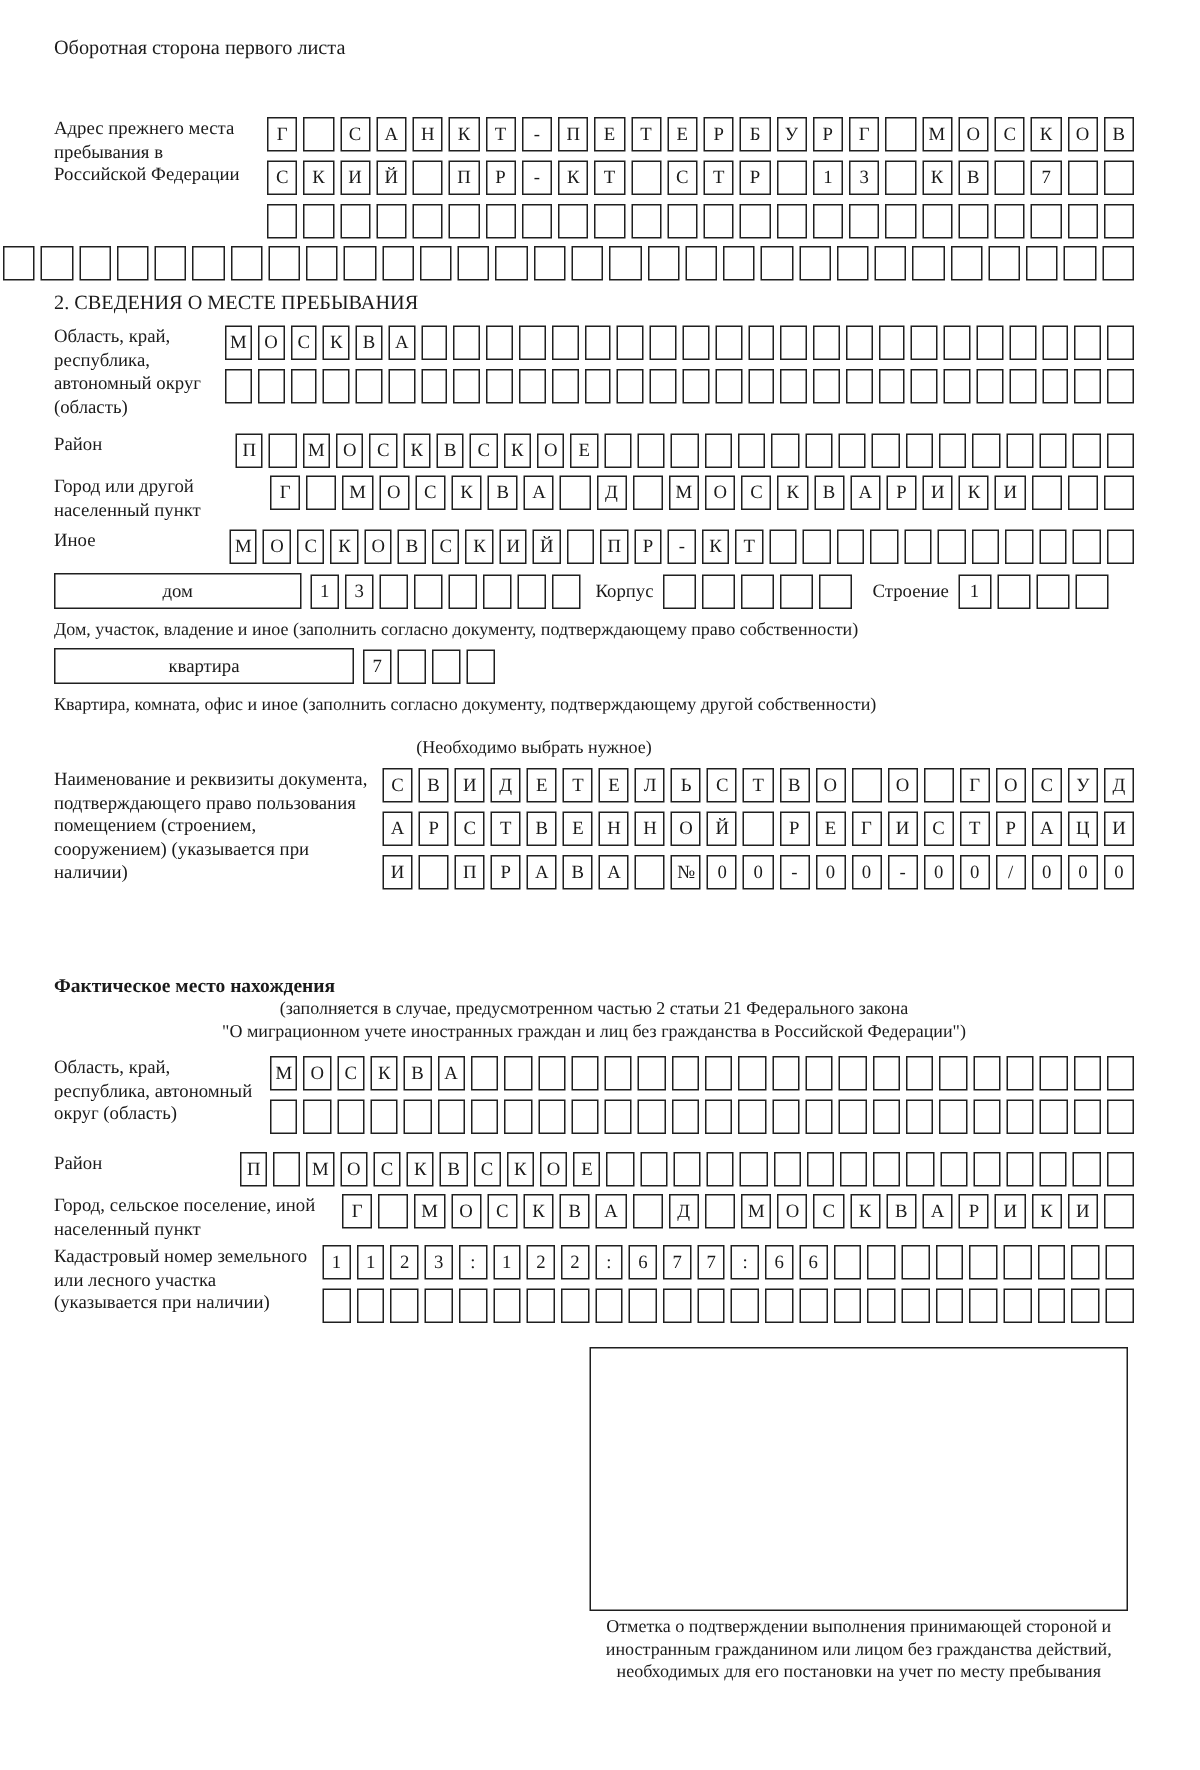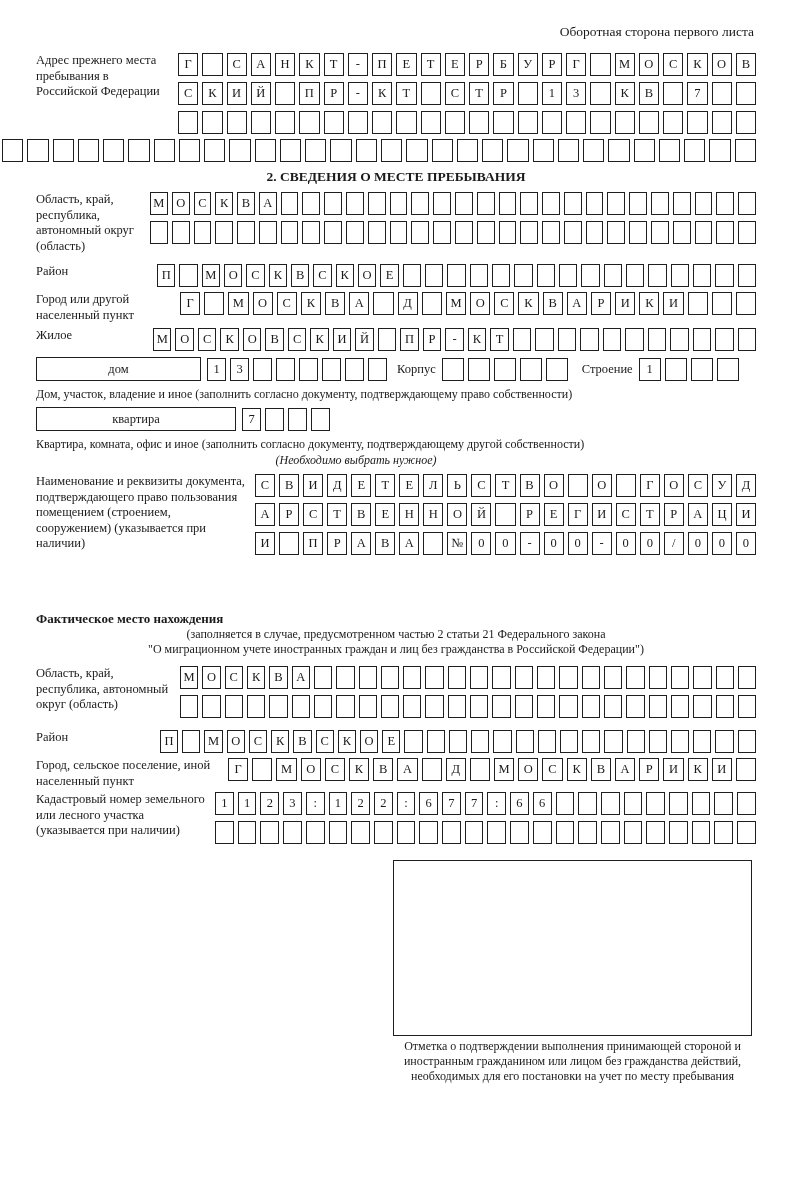--- a/index.html
+++ b/index.html
@@ -4,21 +4,21 @@
 <style>
   * { margin:0; padding:0; box-sizing:border-box; }
   html,body { background:#ffffff; }
   body {
     width:800px; height:1180px;
     font-family:"Liberation Serif","DejaVu Serif",serif;
     color:#1a1a1a;
   }
   .page { width:800px; height:1180px; padding:24px 44px 0 36px; overflow:hidden; }
 
-  .hdr { text-align:right; font-size:13.5px; height:16px; margin-bottom:13px; padding-right:2px; }
+  .hdr { font-size:13.5px; height:16px; margin-bottom:38px; padding-right:2px; }
 
   .frow { display:flex; align-items:flex-start; width:720px; }
   .flabel { font-size:12.5px; line-height:15.5px; padding-right:8px; }
   .w142 { width:142px; } .w114 { width:114px; } .w121 { width:121px; }
   .w144 { width:144px; } .w117 { width:117px; } .w219 { width:219px; }
   .w124 { width:124px; } .w192 { width:192px; } .w179 { width:179px; }
 
   .rows { flex:1; display:flex; flex-direction:column; gap:6px; }
   .cells { display:flex; gap:4px; flex:1; }
   .cell {
@@ -27,39 +27,39 @@
     font-size:12.5px; line-height:1;
   }
   .cells.fixed { flex:none; }
   .cells.fixed .cell { flex:none; width:19px; }
   .cells.fixed.wk .cell { width:22px; }
 
   .fullrow { width:754px; margin-left:-34px; margin-top:5px; }
 
   .caption { font-size:12px; line-height:14px; margin-top:4px; }
   .center { text-align:center; }
-  .sec-title { text-align:center; font-weight:bold; font-size:13.5px; line-height:17px; margin-top:6px; }
+  .sec-title { font-weight:normal; font-size:13.5px; line-height:17px; margin-top:6px; }
 
   .mt5{margin-top:5px;} .mt6{margin-top:6px;} .mt10{margin-top:10px;}
 
   .hrow { display:flex; align-items:center; width:720px; margin-top:6px; gap:6px; }
   .labelbox {
     height:24px; border:1.5px solid #1f1f1f; display:flex; align-items:center;
     justify-content:center; font-size:12.5px;
   }
   .wb165 { width:165px; } .wb200 { width:200px; }
   .inline-label { font-size:12.5px; white-space:nowrap; }
   .ml4{margin-left:4px;} .ml8{margin-left:8px;}
 
   .crow { display:flex; align-items:center; width:720px; margin-top:5px; font-size:12.5px; }
   .chk {
     width:17px; height:17px; border:1.5px solid #1f1f1f; flex:none;
     display:flex; align-items:center; justify-content:center; font-size:12px;
   }
-  .choice-caption { margin-top:2px; margin-left:150px; width:340px; text-align:center;font-style:italic; }
+  .choice-caption { margin-top:15px; margin-left:150px; width:340px; text-align:center; }
 
   .doc-block { margin-top:7px; min-height:93px; }
   .sec3-title { text-align:left; font-weight:bold; font-size:13px; line-height:16px; margin-top:44px; }
   .sec3-cap { text-align:center; font-size:12px; line-height:15px; }
   .sec3-cap:first-of-type { margin-top:24px; }
 
   .region-block { margin-top:9px; min-height:62px; }
   .stampbox { margin-left:357px; margin-top:6px; width:359px; height:176px; border:1.5px solid #1f1f1f; }
   .stamp-caption { margin-left:357px; margin-top:3px; width:359px; text-align:center; font-size:12px; line-height:15px; }
 </style>
@@ -311,21 +311,21 @@
         <span class="cell">И</span>
         <span class="cell">К</span>
         <span class="cell">И</span>
         <span class="cell"></span>
         <span class="cell"></span>
         <span class="cell"></span>
       </div>
   </div>
 
   <div class="frow mt5">
-    <div class="flabel w117">Жилое</div>
+    <div class="flabel w117">Иное</div>
     <div class="cells">
         <span class="cell">М</span>
         <span class="cell">О</span>
         <span class="cell">С</span>
         <span class="cell">К</span>
         <span class="cell">О</span>
         <span class="cell">В</span>
         <span class="cell">С</span>
         <span class="cell">К</span>
         <span class="cell">И</span>

